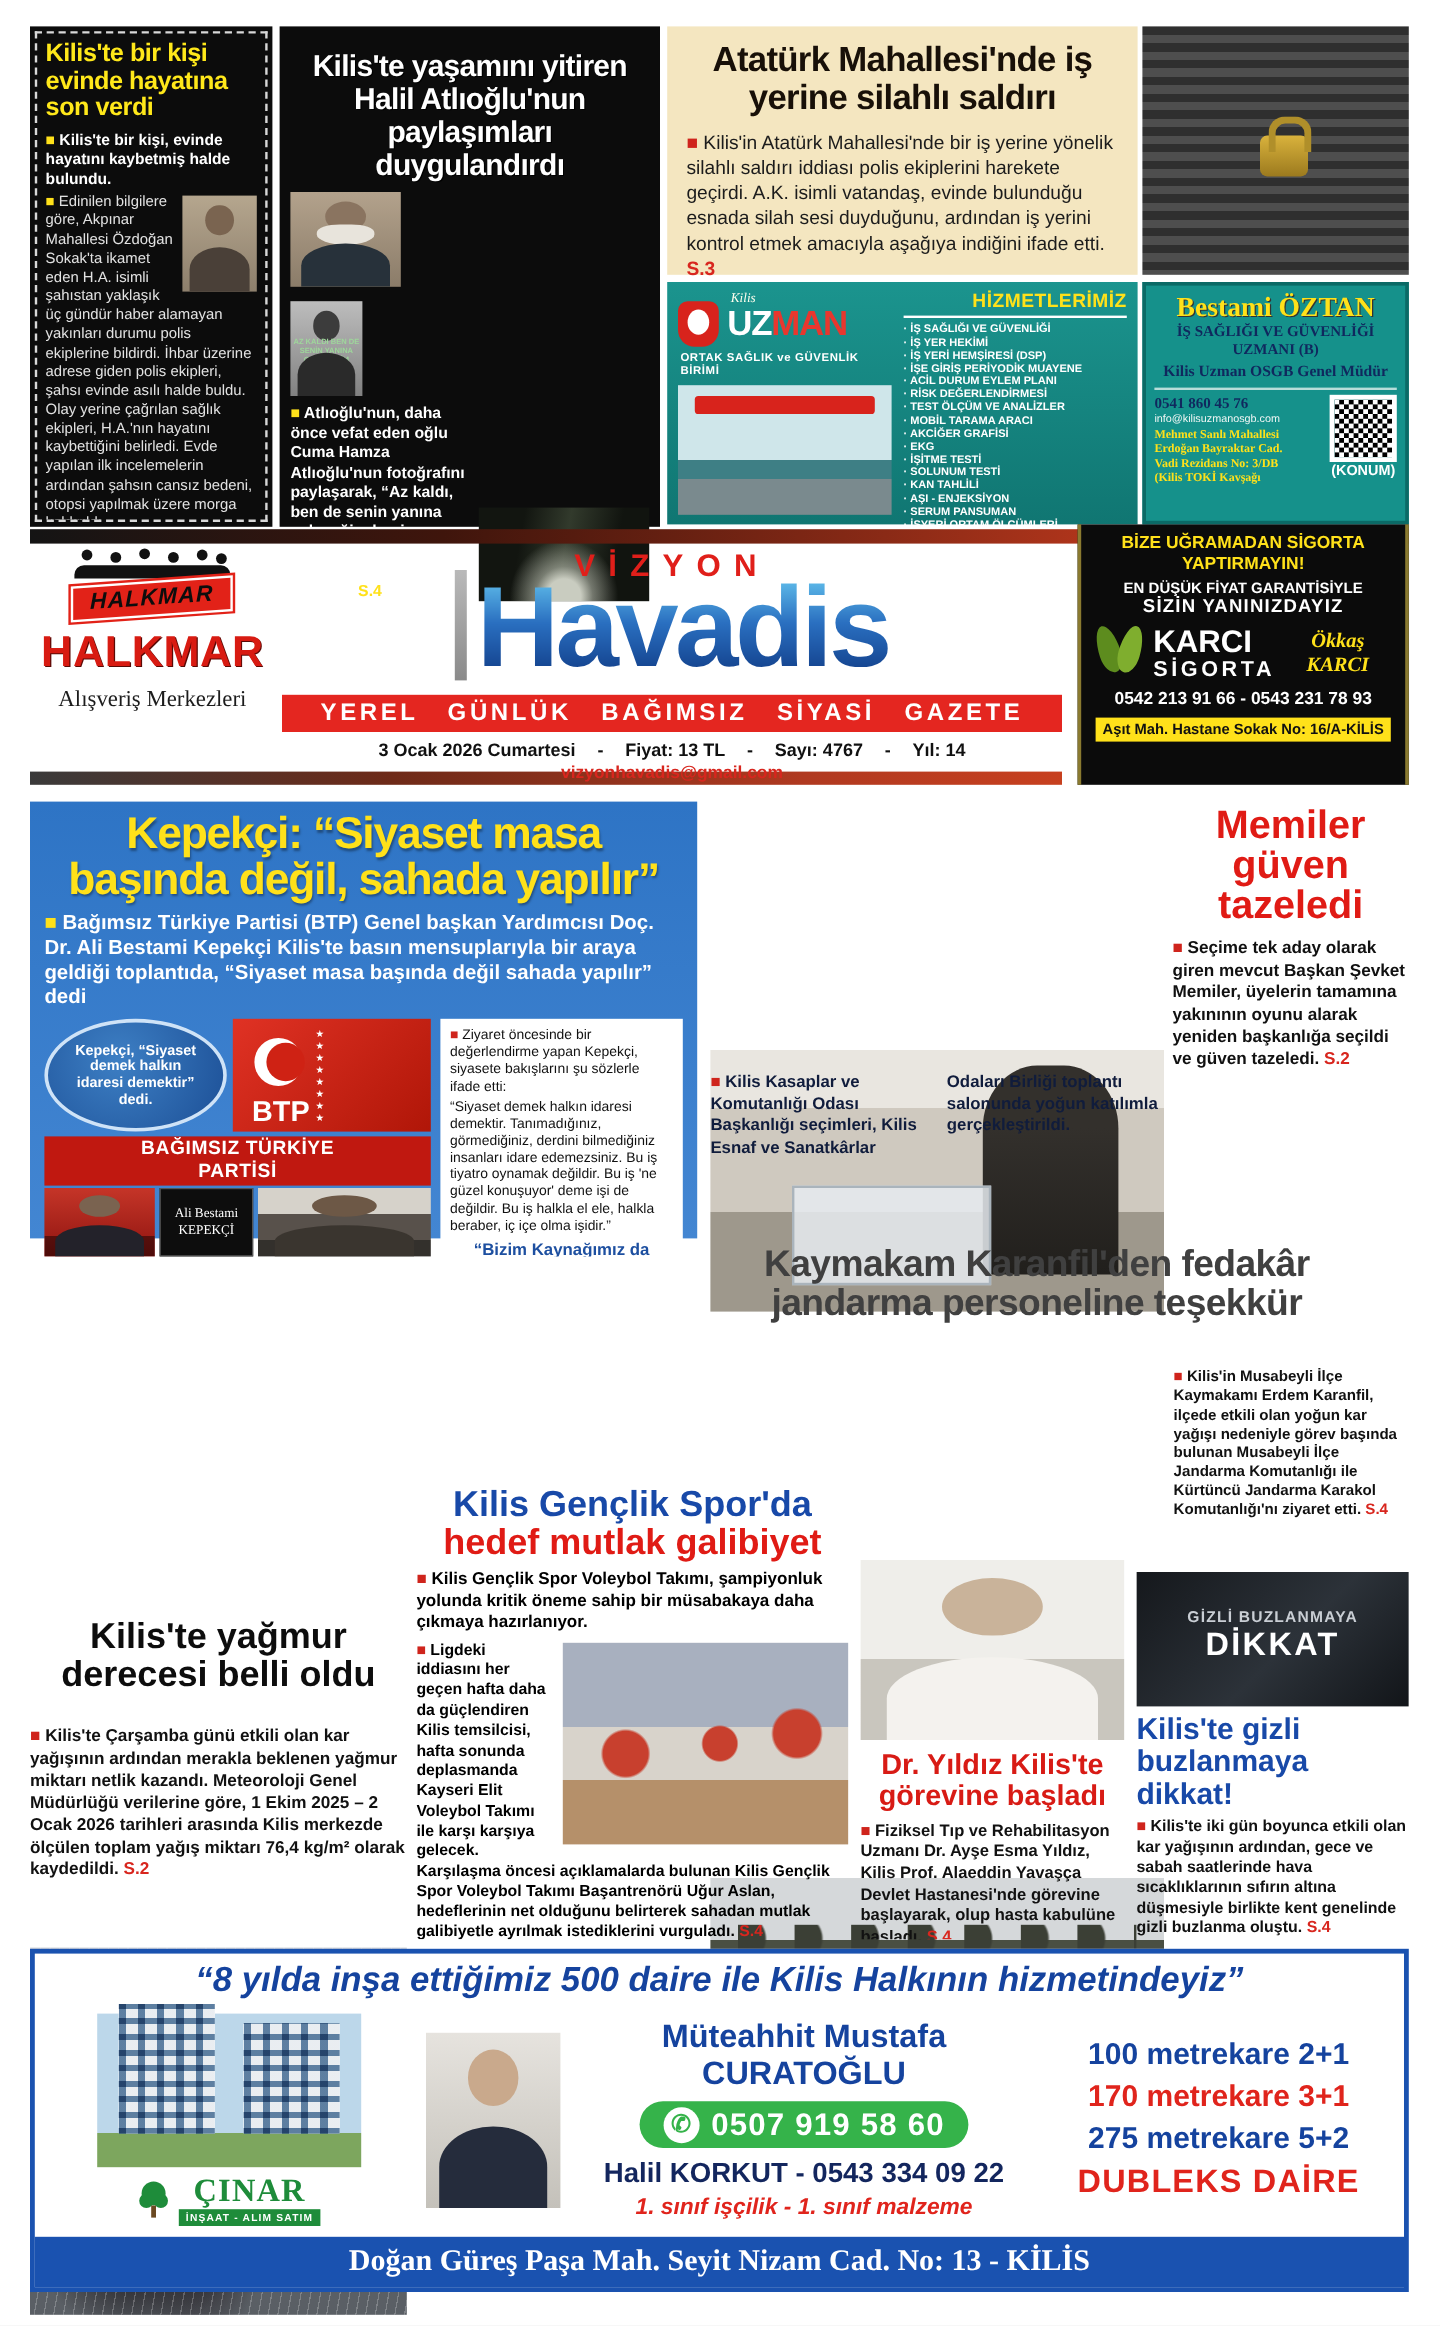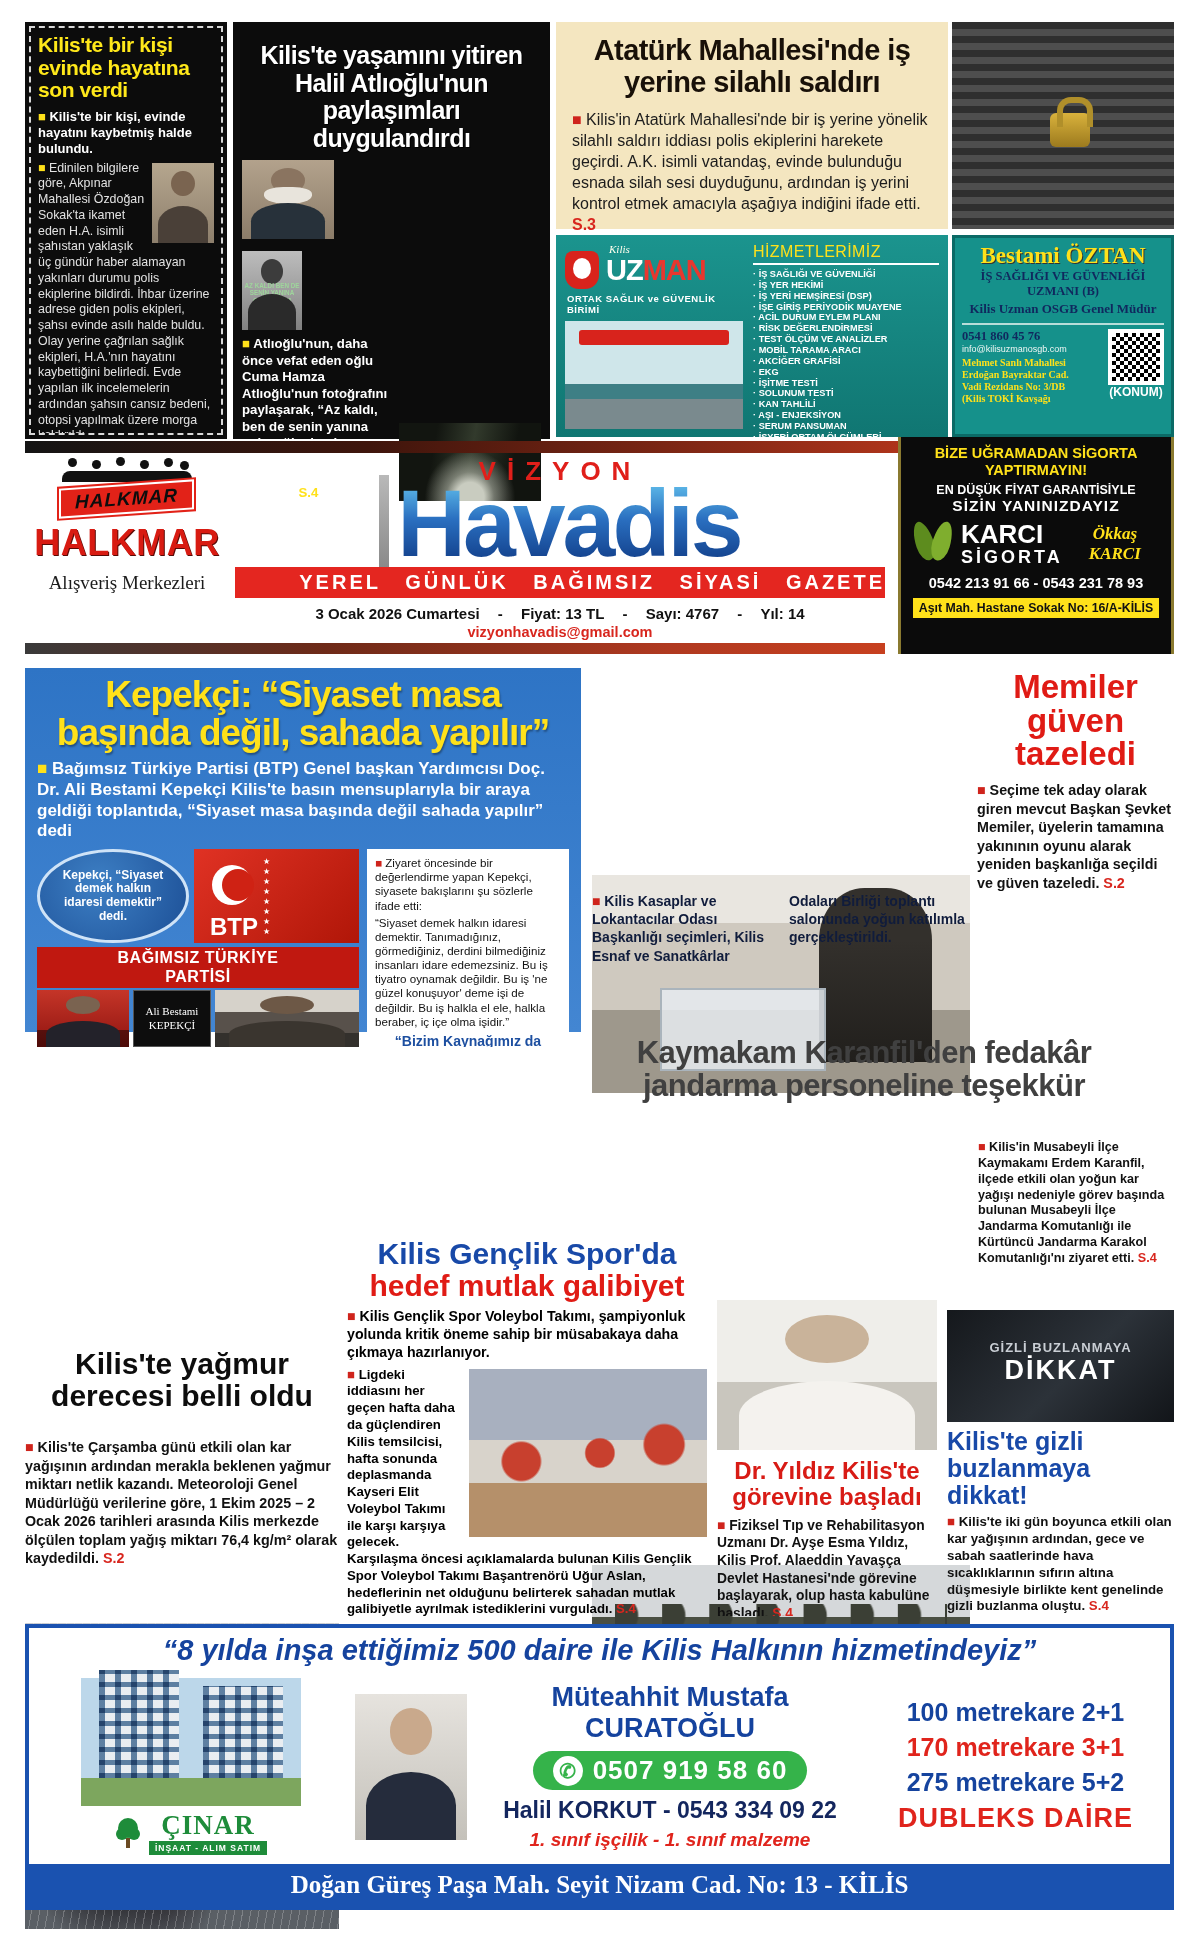--- a/index.html
+++ b/index.html
@@ -56,21 +56,21 @@
   .uz-logo { display:flex; align-items:center; gap:7px; }
   .uz-shield { width:34px; height:38px; background:#d8231c; border-radius:8px 8px 14px 14px; position:relative; flex:none; }
   .uz-shield::after { content:""; position:absolute; inset:7px 8px 10px; background:#fff; border-radius:50%; }
   .uz-word { font-size:29px; font-weight:900; letter-spacing:-1px; line-height:1; }
   .uz-word .man { color:#e8372e; }
   .uz-kilis { font-family:"Liberation Serif", serif; font-style:italic; font-size:11px; color:#ffe; display:block; margin-left:44px; margin-bottom:-4px; }
   .uz-sub { font-size:9.5px; font-weight:800; letter-spacing:0.5px; margin:4px 0 6px 2px; }
   #ph-osgb { flex:1; background:linear-gradient(180deg,#cfe6ea 0 58%,#3e7f85 58% 72%,#7a8a8e 72%); }
   #ph-osgb::before { content:""; position:absolute; left:8%; top:8%; width:84%; height:14%; background:#d8231c; border-radius:3px; }
   #blk-uzman .rcol { width:186px; }
-  #blk-uzman .rcol h2 { color:#ffe11a; font-size:16px; font-weight:400; text-align:left; border-bottom:2px solid #fff; padding-bottom:2px; margin-bottom:4px; letter-spacing:0.4px; }
+  #blk-uzman .rcol h2 { color:#ffe11a; font-size:16px; font-weight:700; text-align:right; border-bottom:2px solid #fff; padding-bottom:2px; margin-bottom:4px; letter-spacing:0.4px; }
   .svc { font-size:9.2px; font-weight:800; line-height:1.18; }
   .svc::before { content:"· "; }
 
   
   #blk-bestami { left:952px; top:235px; width:222px; height:202px; background:#15918b; border:3px solid #0b6a66; padding:5px 7px; text-align:center; color:#fff; }
   #blk-bestami .name { color:#ffe11a; font-family:"Liberation Serif", serif; font-weight:800; font-size:23px; text-shadow:1px 1px 0 #333; }
   #blk-bestami .t1, #blk-bestami .t2 { color:#10285e; font-weight:800; font-size:12.5px; font-family:"Liberation Serif", serif; }
   #blk-bestami .t3 { color:#10285e; font-weight:800; font-size:13px; font-family:"Liberation Serif", serif; margin-top:2px; }
   #blk-bestami .brow { display:flex; margin-top:6px; border-top:2px solid #b7ddd9; padding-top:4px; text-align:left; }
   #blk-bestami .bl { flex:1; }
@@ -96,21 +96,21 @@
 
   
   #blk-mast { left:235px; top:456px; width:650px; height:196px; text-align:center; }
   .m-vizyon { position:relative; z-index:2; color:#e01f1a; font-weight:900; font-size:26px; letter-spacing:11px; margin-bottom:-12px; }
   .m-row { display:flex; align-items:flex-end; justify-content:center; gap:8px; }
   .m-bar { width:10px; height:92px; background:linear-gradient(180deg,#b9b9b9,#8a8a8a); }
   .m-havadis { font-size:95px; font-weight:900; letter-spacing:-3px; line-height:0.92; color:#1e63b8; }
   @supports ((-webkit-background-clip:text)) {
     .m-havadis { background:linear-gradient(180deg,#5cb8e8 5%,#2a6fc0 45%,#123f8a 95%); -webkit-background-clip:text; background-clip:text; color:transparent; }
   }
-  .m-tag { background:#e42620; color:#fff; font-weight:800; font-size:20px; letter-spacing:3px; word-spacing:16px; padding:4px 0; margin-top:0;text-align:right; }
+  .m-tag { background:#e42620; color:#fff; font-weight:800; font-size:20px; letter-spacing:3px; word-spacing:16px; padding:4px 0; margin-top:12px; }
   .m-date { margin-top:7px; font-weight:800; font-size:15px; color:#111; }
   .m-date span { margin:0 7px; }
   .m-mail { color:#d8261e; font-weight:800; font-size:14.5px; margin-top:2px; }
 
   
   #blk-karci { left:898px; top:437px; width:276px; height:217px; background:#0b0b0b; color:#fff; padding:8px 12px 6px; text-align:center; border-left:3px solid #8a7a30; border-right:3px solid #8a7a30; }
   #blk-karci .l1 { color:#ffe11a; font-weight:900; font-size:14.5px; line-height:1.2; }
   #blk-karci .l2 { font-weight:700; font-size:12.5px; margin-top:3px; }
   #blk-karci .l3 { font-weight:900; font-size:15.5px; letter-spacing:1px; }
   #blk-karci .mid { display:flex; align-items:center; gap:8px; margin-top:6px; }
@@ -417,21 +417,21 @@
 
       </div>
     </div>
   </div>
 
   <div class="abs photo" id="ph-voting">
     <div class="fig"></div>
     <div class="box"></div>
   </div>
   <div class="abs" id="blk-votcap">
-    <span class="bul-r">Kilis Kasaplar ve Lokantacılar Odası Başkanlığı seçimleri, Kilis Esnaf ve Sanatkârlar Odaları Birliği toplantı salonunda yoğun katılımla gerçekleştirildi.</span>
+    <span class="bul-r">Kilis Kasaplar ve Komutanlığı Odası Başkanlığı seçimleri, Kilis Esnaf ve Sanatkârlar Odaları Birliği toplantı salonunda yoğun katılımla gerçekleştirildi.</span>
   </div>
 
   <div class="abs clip" id="blk-kasaplar">
     <div class="r">
       <div>Memiler</div>
       <div>güven</div>
       <div>tazeledi</div>
     </div>
     <div class="body">
       <span class="bul-r">Seçime tek aday olarak giren mevcut Başkan Şevket Memiler, üyelerin tamamına yakınının oyunu alarak yeniden başkanlığa seçildi ve güven tazeledi.</span>

